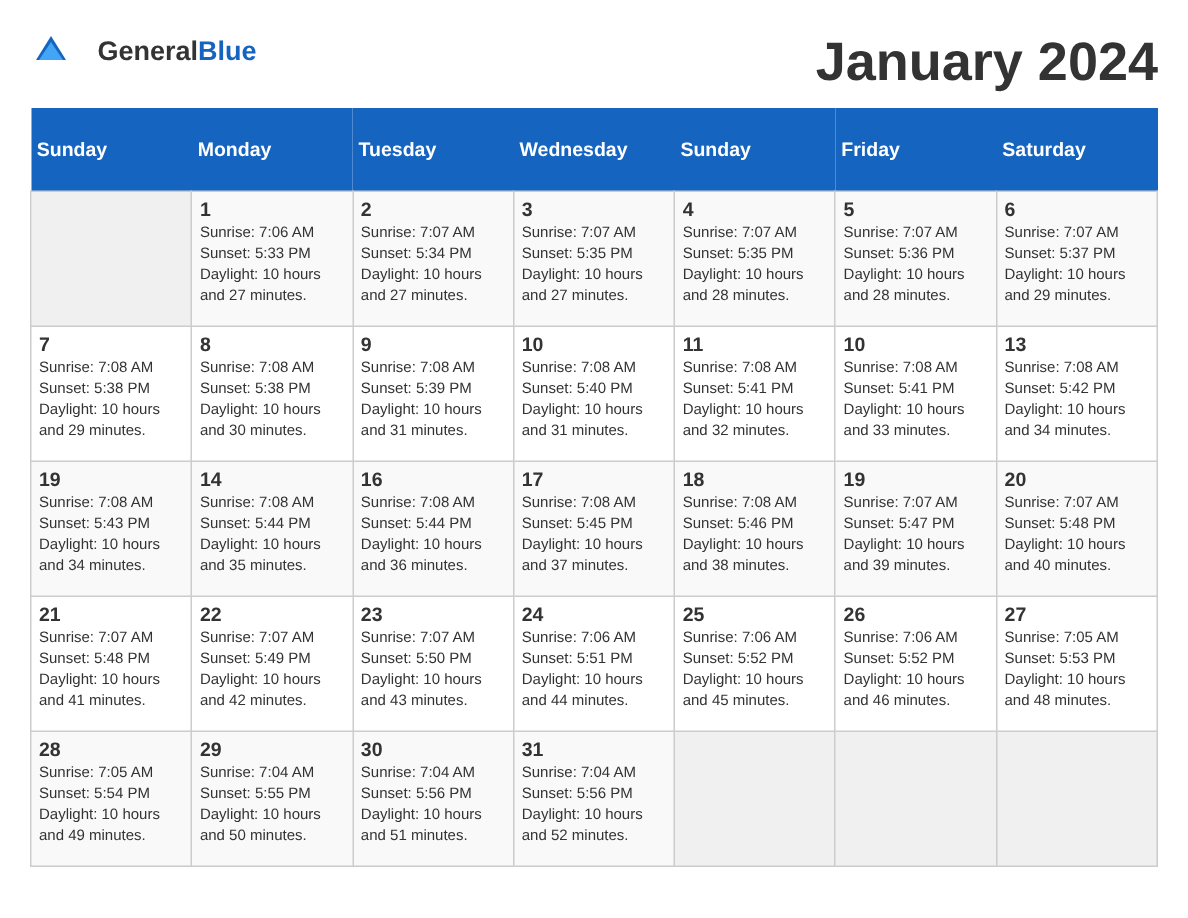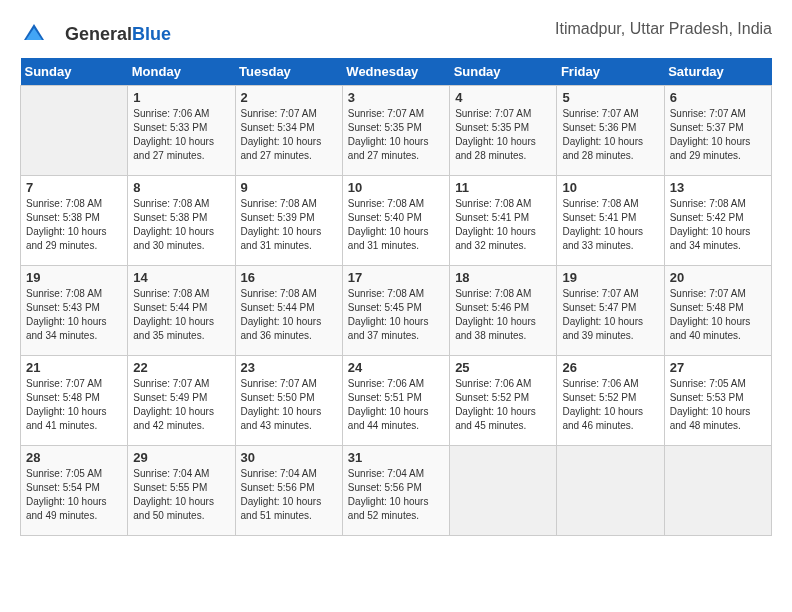--- a/index.html
+++ b/index.html
@@ -48,21 +48,21 @@
       color: #555;
     }
     table {
       width: 100%;
       border-collapse: collapse;
       font-size: 11px;
     }
     thead tr th {
       background-color: #1565c0;
       color: #fff;
-      padding: 6px 4px;
+      padding: 20px 4px;
       text-align: left;
       font-size: 13px;
       font-weight: bold;
     }
     tbody tr td {
       border: 1px solid #ccc;
       vertical-align: top;
       padding: 4px 5px;
       min-height: 80px;
       height: 90px;
@@ -97,21 +97,21 @@
   <div class="logo">
     <svg class="logo-icon" viewBox="0 0 28 28" xmlns="http://www.w3.org/2000/svg">
       <polygon points="14,4 24,20 4,20" fill="#1565c0"></polygon>
       <polygon points="14,8 22,20 6,20" fill="#42a5f5"></polygon>
     </svg>
     <div>
       <span class="logo-text-general">General</span><span class="logo-text-blue">Blue</span>
     </div>
   </div>
   <div class="title-block">
-    <div class="location-title">Itimadpur, Uttar Pradesh, India</div>
+    <div class="month-title">January 2024</div>
   </div>
 </div>
 
 <table>
   <thead>
     <tr>
     <th>Sunday</th>
         <th>Monday</th>
         <th>Tuesday</th>
         <th>Wednesday</th>

